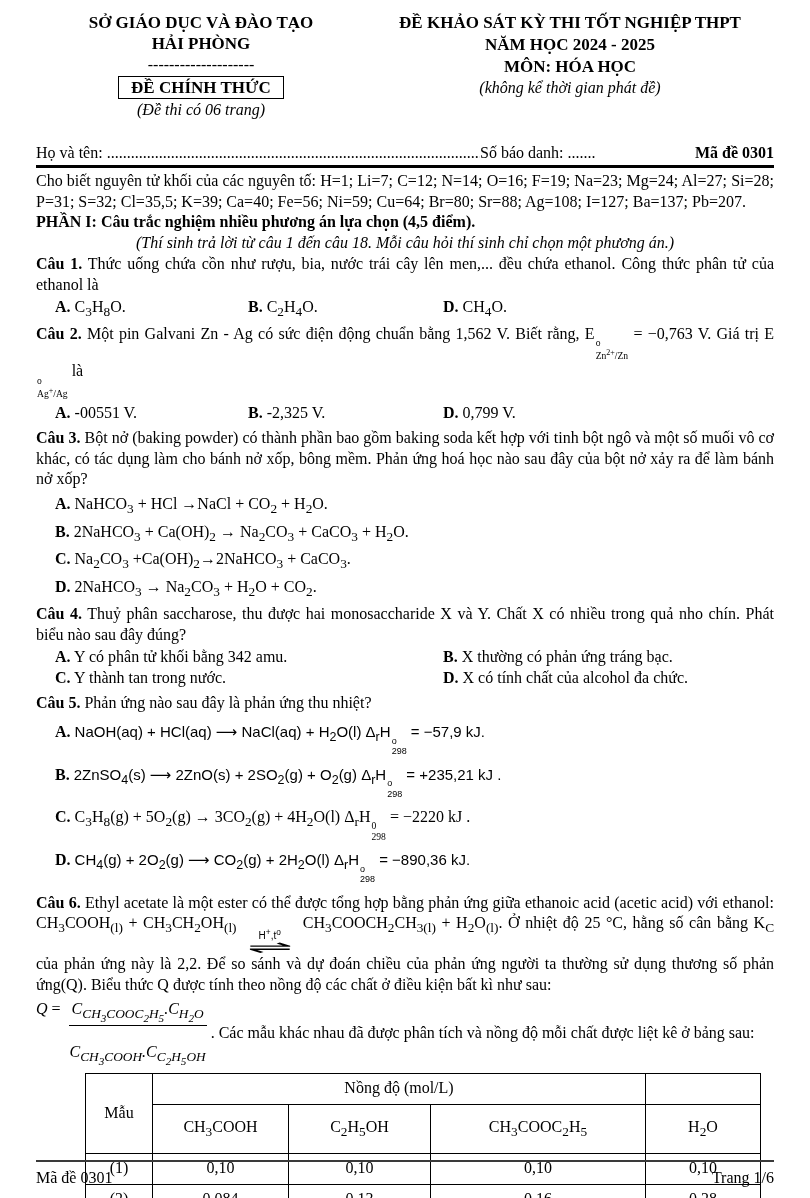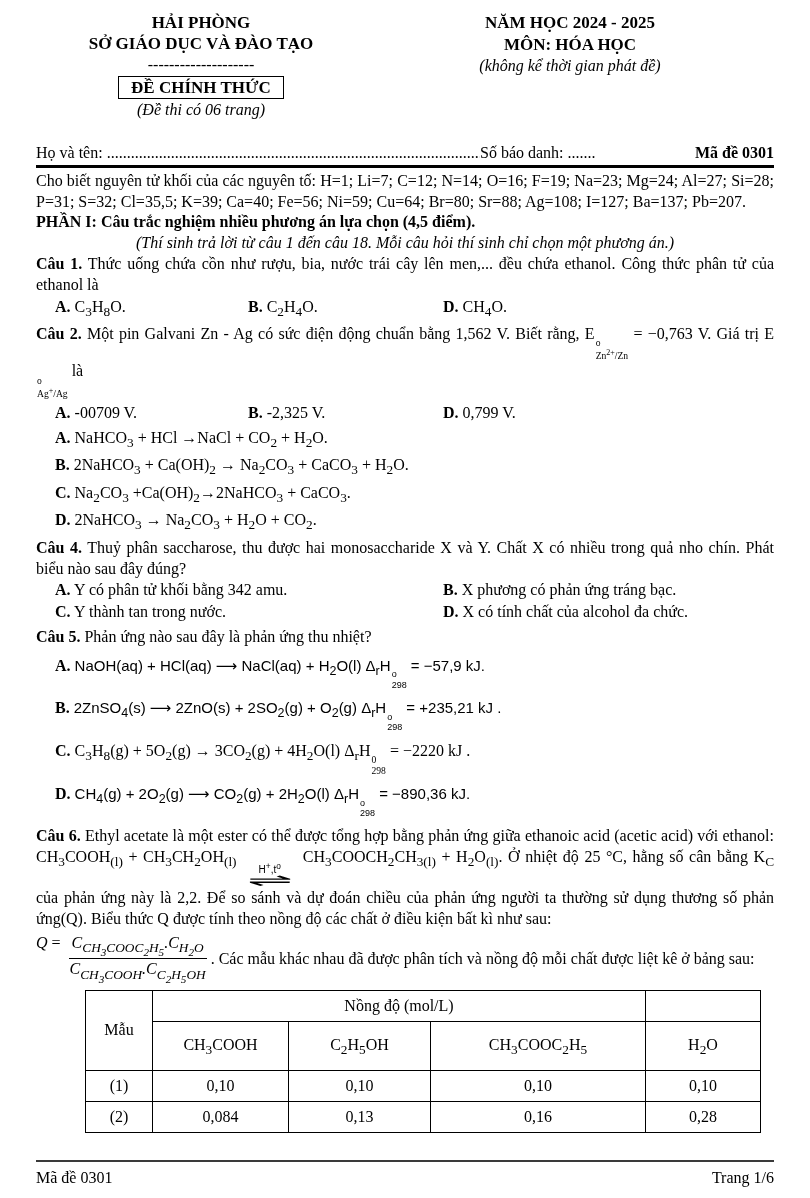--- a/index.html
+++ b/index.html
@@ -35,45 +35,46 @@
   .ss .up,.ss .dn{display:block;}
   
   .rev{display:inline-flex;flex-direction:column;align-items:center;margin:0 22px;vertical-align:-0.7em;}
   .rev .cond{font-size:10px;line-height:1.1;font-family:"Liberation Sans",sans-serif;}
   .rev .harp{font-size:17px;line-height:0.75;transform:scaleX(3.2);}
   
   .qline{display:flex;align-items:center;margin:4px 0 6px 0;}
   .frac{display:inline-flex;flex-direction:column;align-items:center;text-align:center;
         font-style:italic;font-size:16px;margin:0 4px;}
   .frac .num{border-bottom:1px solid #000;padding:0 3px 1px 3px;}
-  .frac .den{padding-top:1px;}
+  .frac .den{padding-top:1px;margin-top:16px;}
   
   table.ctable{border-collapse:collapse;margin:6px 0 0 49px;table-layout:fixed;}
   .ctable td{border:1px solid #000;text-align:center;padding:2px 4px;line-height:1.3;}
   .ctable tr.h1 td{height:26px;}
   .ctable tr.h2 td{height:44px;vertical-align:middle;}
   .ctable tr.dr td{height:26px;}
   
   .footer{position:absolute;left:36px;right:36px;top:1160px;border-top:2px solid #3a3a3a;
           padding-top:7px;display:flex;justify-content:space-between;}
 </style>
 </head>
 <body>
 
 <div class="page">
 
   <div class="header">
     <div class="h-left">
+      <div class="bd h17">SỞ GIÁO DỤC VÀ ĐÀO TẠO</div>
       <div class="bd h17">HẢI PHÒNG</div>
-      <div class="bd h17">SỞ GIÁO DỤC VÀ ĐÀO TẠO</div>
       <div>--------------------</div>
       <div><span class="box h17">ĐỀ CHÍNH THỨC</span></div>
       <div class="it">(Đề thi có 06 trang)</div>
     </div>
     <div class="h-right">
+      <div class="bd h17">ĐỀ KHẢO SÁT KỲ THI TỐT NGHIỆP THPT</div>
       <div class="bd h17">NĂM HỌC 2024 - 2025</div>
       <div class="bd h17">MÔN: HÓA HỌC</div>
       <div class="it">(không kể thời gian phát đề)</div>
     </div>
   </div>
 
   <div class="inforow">
     <span class="name">Họ và tên: ........................................................................................................</span>
     <span class="sbd">Số báo danh: .......</span>
     <span class="code">Mã đề 0301</span>
@@ -96,38 +97,39 @@
 
   <div class="q" style="margin-top:4px;">
     <p class="just"><b>Câu 2.</b> <span>Một pin Galvani Zn - Ag có sức điện động chuẩn bằng 1,562 V. Biết rằng, E<span class="ss">
             <span class="up">o</span>
             <span class="dn">Zn<sup>2+</sup>/Zn</span>
           </span> = −0,763 V. Giá trị E<span class="ss">
             <span class="up">o</span>
             <span class="dn">Ag<sup>+</sup>/Ag</span>
           </span> là</span></p>
     <div class="opt4" style="margin-top:4px;">
-      <span><b>A.</b> <span>-00709 V.</span></span>
+      <span><b>A.</b> <span>-00551 V.</span></span>
       <span><b>B.</b> <span>-2,325 V.</span></span>
       <span><b>D.</b> <span>0,799 V.</span></span>
     </div>
   </div>
 
   <div class="q" style="margin-top:4px;">
+    <p class="just"><b>Câu 3.</b> <span>Bột nở (baking powder) có thành phần bao gồm baking soda kết hợp với tinh bột ngô và một số muối vô cơ khác, có tác dụng làm cho bánh nở xốp, bông mềm. Phản ứng hoá học nào sau đây của bột nở xảy ra để làm bánh nở xốp?</span></p>
     <div class="optline"><b>A.</b> <span>NaHCO<sub>3</sub> + HCl →NaCl + CO<sub>2</sub> + H<sub>2</sub>O.</span></div>
     <div class="optline"><b>B.</b> <span>2NaHCO<sub>3</sub> + Ca(OH)<sub>2</sub> → Na<sub>2</sub>CO<sub>3</sub> + CaCO<sub>3</sub> + H<sub>2</sub>O.</span></div>
     <div class="optline"><b>C.</b> <span>Na<sub>2</sub>CO<sub>3</sub> +Ca(OH)<sub>2</sub>→2NaHCO<sub>3</sub> + CaCO<sub>3</sub>.</span></div>
     <div class="optline"><b>D.</b> <span>2NaHCO<sub>3</sub> → Na<sub>2</sub>CO<sub>3</sub> + H<sub>2</sub>O + CO<sub>2</sub>.</span></div>
   </div>
 
   <div class="q" style="margin-top:4px;">
     <p class="just"><b>Câu 4.</b> <span>Thuỷ phân saccharose, thu được hai monosaccharide X và Y. Chất X có nhiều trong quả nho chín. Phát biểu nào sau đây đúng?</span></p>
     <div class="opt2">
       <span><b>A.</b> <span>Y có phân tử khối bằng 342 amu.</span></span>
-      <span><b>B.</b> <span>X phương có phản ứng tráng bạc.</span></span>
+      <span><b>B.</b> <span>X thường có phản ứng tráng bạc.</span></span>
     </div>
     <div class="opt2">
       <span><b>C.</b> <span>Y thành tan trong nước.</span></span>
       <span><b>D.</b> <span>X có tính chất của alcohol đa chức.</span></span>
     </div>
   </div>
 
   <div class="q" style="margin-top:4px;">
     <p class="just"><b>Câu 5.</b> <span>Phản ứng nào sau đây là phản ứng thu nhiệt?</span></p>
     <div class="q5line"><b>A.</b> <span class="sans">NaOH(aq) + HCl(aq) ⟶ NaCl(aq) + H<sub>2</sub>O(l)  Δ<sub>r</sub>H<span class="ss">

